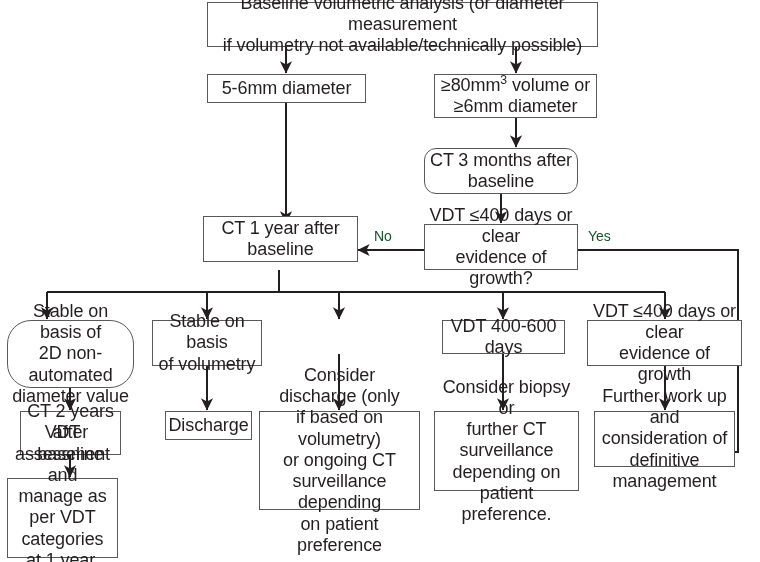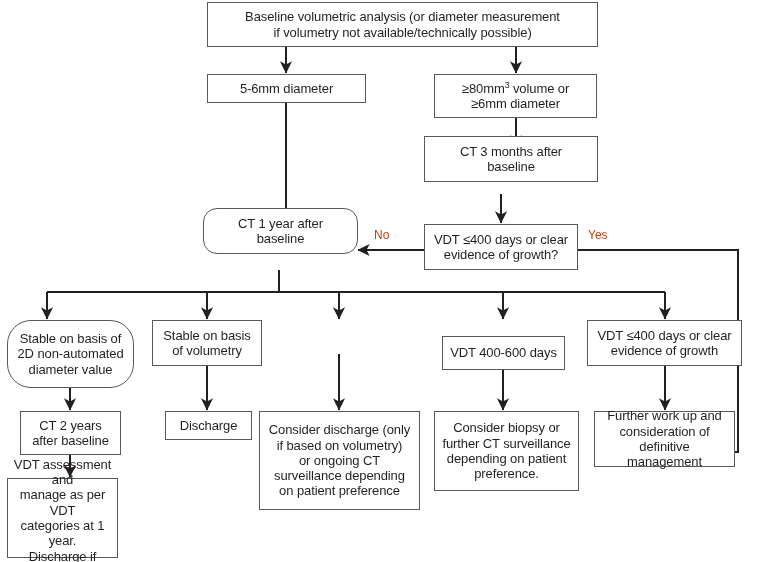--- a/index.html
+++ b/index.html
@@ -15,29 +15,29 @@
   .node{
     position:absolute;
     box-sizing:border-box;
     border:1.6px solid #58595b;
     background:#ffffff;
     display:flex;
     align-items:center;
     justify-content:center;
     text-align:center;
     line-height:1.18;
-    font-size:13px;
+    font-size:18px;
     padding:2px 4px;
     white-space:pre-line;
     letter-spacing:-0.1px;
   }
   .edge-label{
     position:absolute;
-    font-size:12px;
-    color:#c2410c;
+    font-size:14px;
+    color:#14532d;
     background:transparent;
     white-space:nowrap;
   }
   sup{font-size:0.68em;vertical-align:super;line-height:0;}
 </style>
 </head>
 <body>
 
 <div id="canvas">
 
@@ -88,41 +88,41 @@
   <div class="node" style="left:207px;top:2px;width:391px;height:45px;">Baseline volumetric analysis (or diameter measurement
 if volumetry not available/technically possible)</div>
 
   <div class="node" style="left:207px;top:74px;width:159px;height:29px;">5-6mm diameter</div>
 
   <div class="node" style="left:434px;top:74px;width:163px;height:44px;">
     <span style="white-space:pre-line;"><span>≥80mm</span><sup>3</sup><span> volume or
 ≥6mm diameter</span></span>
   </div>
 
-  <div class="node" style="left:424px;top:136px;width:174px;height:46px;">CT 3 months after
+  <div class="node" style="left:424px;top:148px;width:154px;height:46px;border-radius:12px;">CT 3 months after
 baseline</div>
 
-  <div class="node" style="left:203px;top:208px;width:155px;height:46px;border-radius:14px;">CT 1 year after
+  <div class="node" style="left:203px;top:216px;width:155px;height:46px;">CT 1 year after
 baseline</div>
 
   <div class="node" style="left:424px;top:224px;width:154px;height:46px;">VDT ≤400 days or clear
 evidence of growth?</div>
 
   <div class="edge-label" style="left:374px;top:228px;">No</div>
   <div class="edge-label" style="left:588px;top:228px;">Yes</div>
 
   <div class="node" style="left:7px;top:320px;width:127px;height:68px;border-radius:24px;">Stable on basis of
 2D non-automated
 diameter value</div>
 
   <div class="node" style="left:152px;top:320px;width:110px;height:46px;">Stable on basis
 of volumetry</div>
 
 
-  <div class="node" style="left:442px;top:320px;width:123px;height:34px;margin-top:16px;">VDT 400-600 days</div>
+  <div class="node" style="left:442px;top:320px;width:123px;height:34px;">VDT 400-600 days</div>
 
   <div class="node" style="left:587px;top:320px;width:155px;height:46px;">VDT ≤400 days or clear
 evidence of growth</div>
 
   <div class="node" style="left:20px;top:411px;width:101px;height:44px;">CT 2 years
 after baseline</div>
 
   <div class="node" style="left:165px;top:411px;width:87px;height:29px;">Discharge</div>
 
   <div class="node" style="left:259px;top:411px;width:161px;height:99px;">Consider discharge (only

